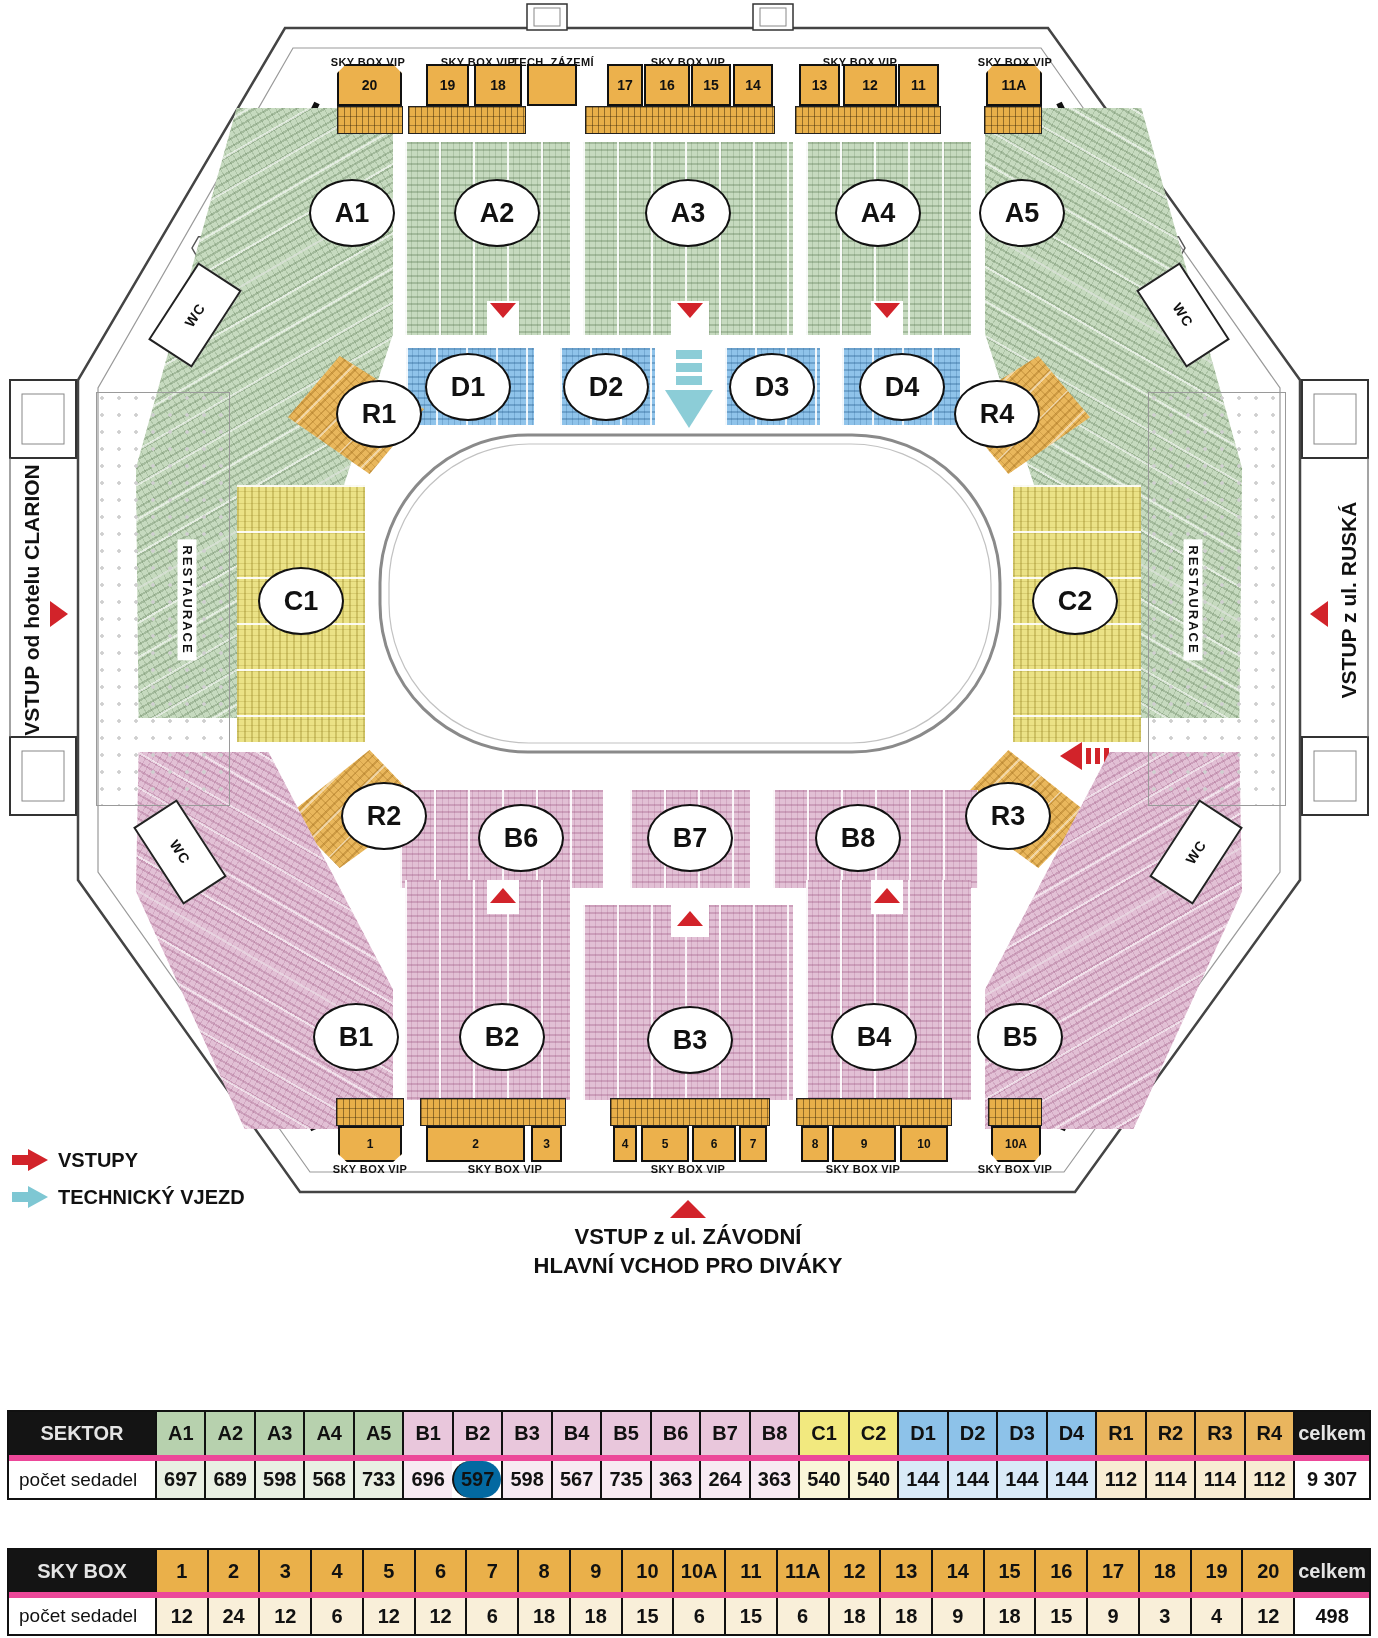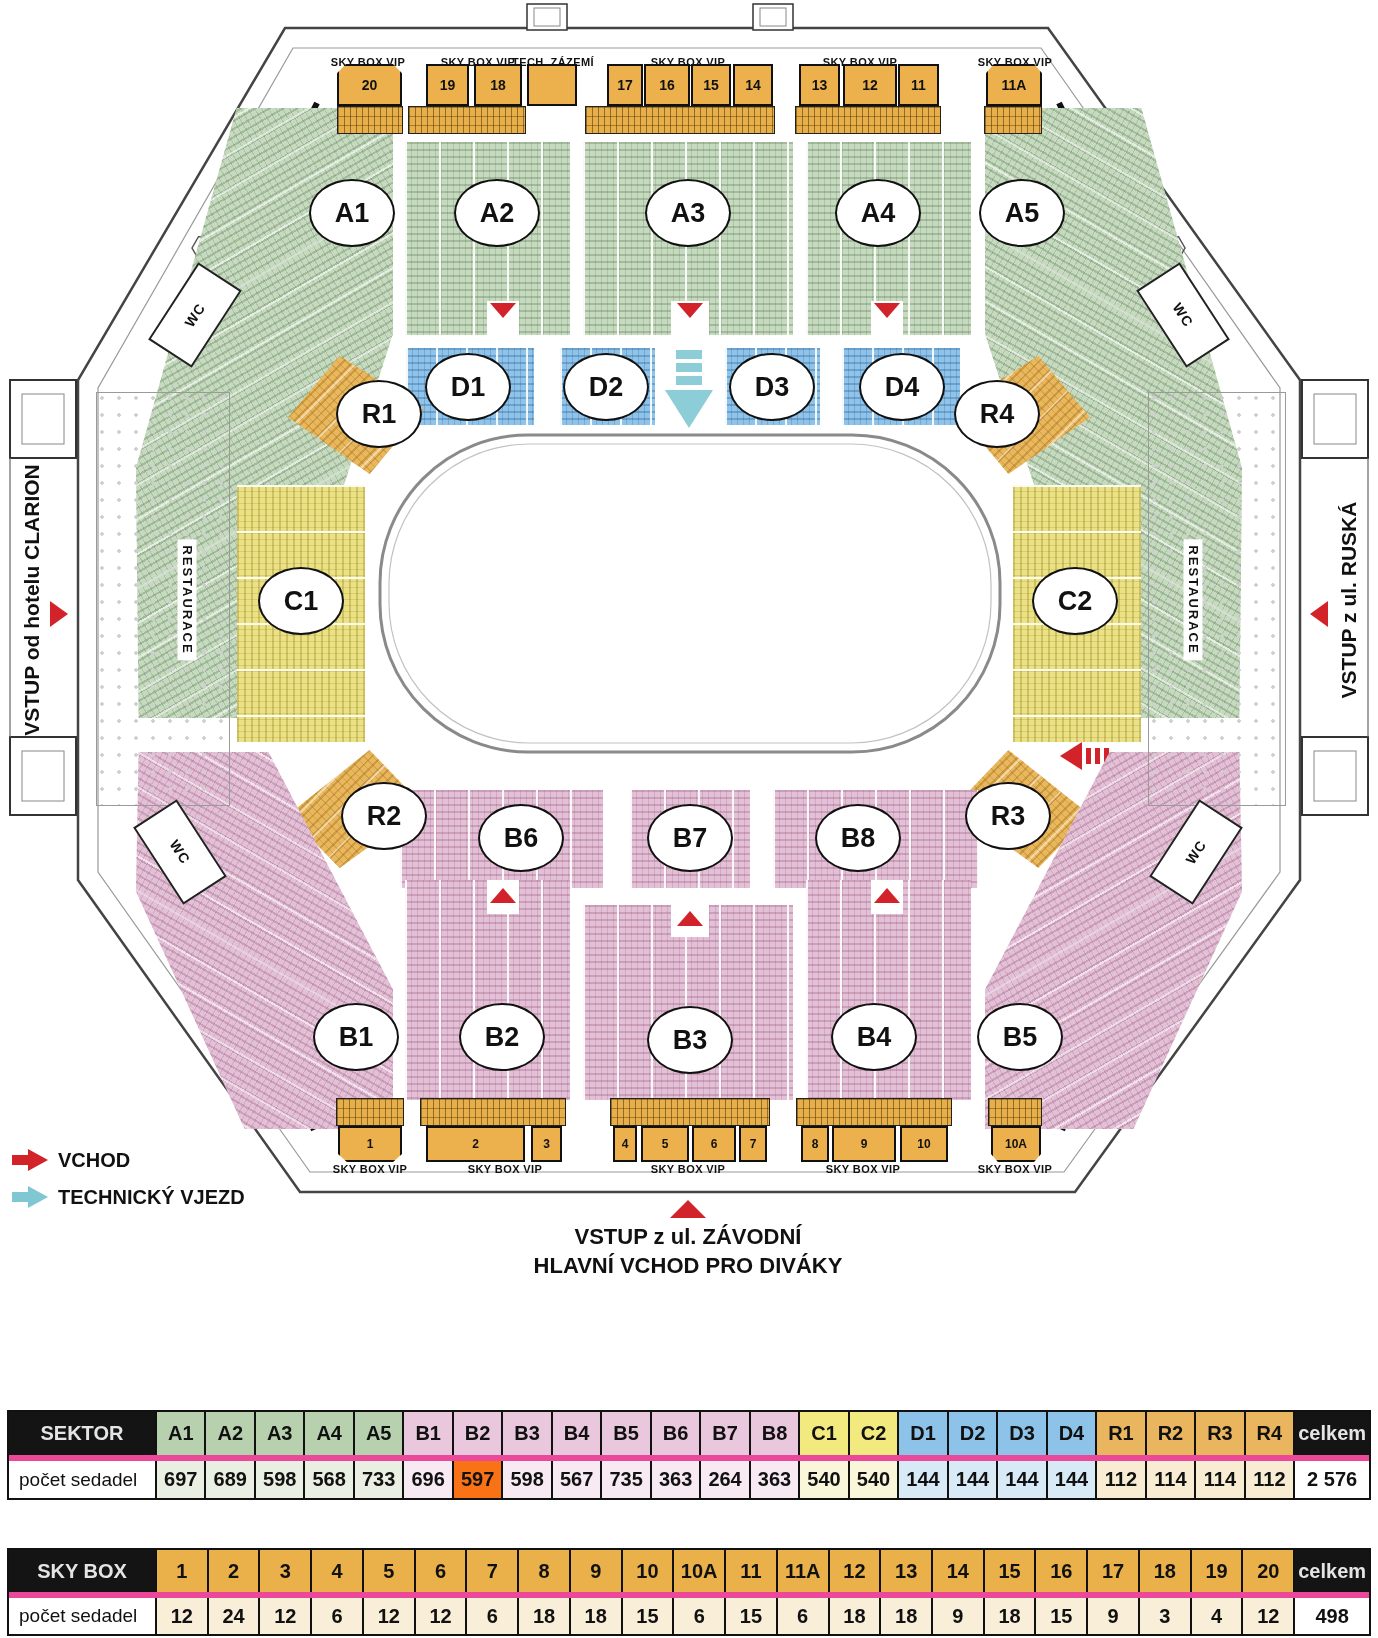--- a/index.html
+++ b/index.html
@@ -235,21 +235,21 @@
     <svg width="260" height="120" style="position:absolute;left:0;top:1140px">
       <g fill="#d2232a">
         <rect x="12" y="15" width="16" height="10"></rect>
           <polygon points="28,9 28,31 48,20"></polygon>
       </g>
       <g fill="#7ec7d3">
         <rect x="12" y="52" width="16" height="10"></rect>
           <polygon points="28,46 28,68 48,57"></polygon>
       </g>
     </svg>
-    <span class="legend-label" style="left:58px;top:1160px">VCHOD</span>
+    <span class="legend-label" style="left:58px;top:1160px">VSTUPY</span>
     <span class="legend-label" style="left:58px;top:1197px">TECHNICKÝ VJEZD</span>
   </div>
 
   <div class="tbl t1" id="sektor-table" style="top:1410px">
       <div class="trow">
         <div class="tc dark rowhead">SEKTOR</div>
         <div class="tc" style="background: rgb(183, 209, 174);">A1</div>
         <div class="tc" style="background: rgb(183, 209, 174);">A2</div>
         <div class="tc" style="background: rgb(183, 209, 174);">A3</div>
         <div class="tc" style="background: rgb(183, 209, 174);">A4</div>
@@ -275,38 +275,38 @@
         <div class="tc dark total">celkem</div>
       </div>
       <div class="trow">
         <div class="tc rowlab">počet sedadel</div>
         <div class="tc" style="background: rgb(233, 239, 227);">697</div>
         <div class="tc" style="background: rgb(233, 239, 227);">689</div>
         <div class="tc" style="background: rgb(233, 239, 227);">598</div>
         <div class="tc" style="background: rgb(233, 239, 227); text-align: right;">568</div>
         <div class="tc" style="background: rgb(233, 239, 227);">733</div>
         <div class="tc" style="background: rgb(247, 234, 242);">696</div>
-        <div class="tc" style="background: #f97316;">597</div>
+        <div class="tc" style="background: #0369a1; border-radius: 20px;">597</div>
         <div class="tc" style="background: rgb(247, 234, 242);">598</div>
         <div class="tc" style="background: rgb(247, 234, 242);">567</div>
         <div class="tc" style="background: rgb(247, 234, 242);">735</div>
         <div class="tc" style="background: rgb(247, 234, 242);">363</div>
         <div class="tc" style="background: rgb(247, 234, 242);">264</div>
         <div class="tc" style="background: rgb(247, 234, 242);">363</div>
         <div class="tc" style="background: rgb(250, 246, 217);">540</div>
         <div class="tc" style="background: rgb(250, 246, 217);">540</div>
         <div class="tc" style="background: rgb(217, 234, 247);">144</div>
         <div class="tc" style="background: rgb(217, 234, 247);">144</div>
         <div class="tc" style="background: rgb(217, 234, 247);">144</div>
         <div class="tc" style="background: rgb(217, 234, 247);">144</div>
         <div class="tc" style="background: rgb(248, 236, 211);">112</div>
         <div class="tc" style="background: rgb(248, 236, 211);">114</div>
         <div class="tc" style="background: rgb(248, 236, 211);">114</div>
         <div class="tc" style="background: rgb(248, 236, 211);">112</div>
-        <div class="tc total">2 576</div>
+        <div class="tc total">9 307</div>
       </div>
     </div>
   <div class="tbl t2" id="skybox-table" style="top:1548px">
       <div class="trow">
         <div class="tc dark rowhead">SKY BOX</div>
         <div class="tc" style="background: rgb(234, 176, 74);">1</div>
         <div class="tc" style="background: rgb(234, 176, 74);">2</div>
         <div class="tc" style="background: rgb(234, 176, 74);">3</div>
         <div class="tc" style="background: rgb(234, 176, 74);">4</div>
         <div class="tc" style="background: rgb(234, 176, 74);">5</div>

